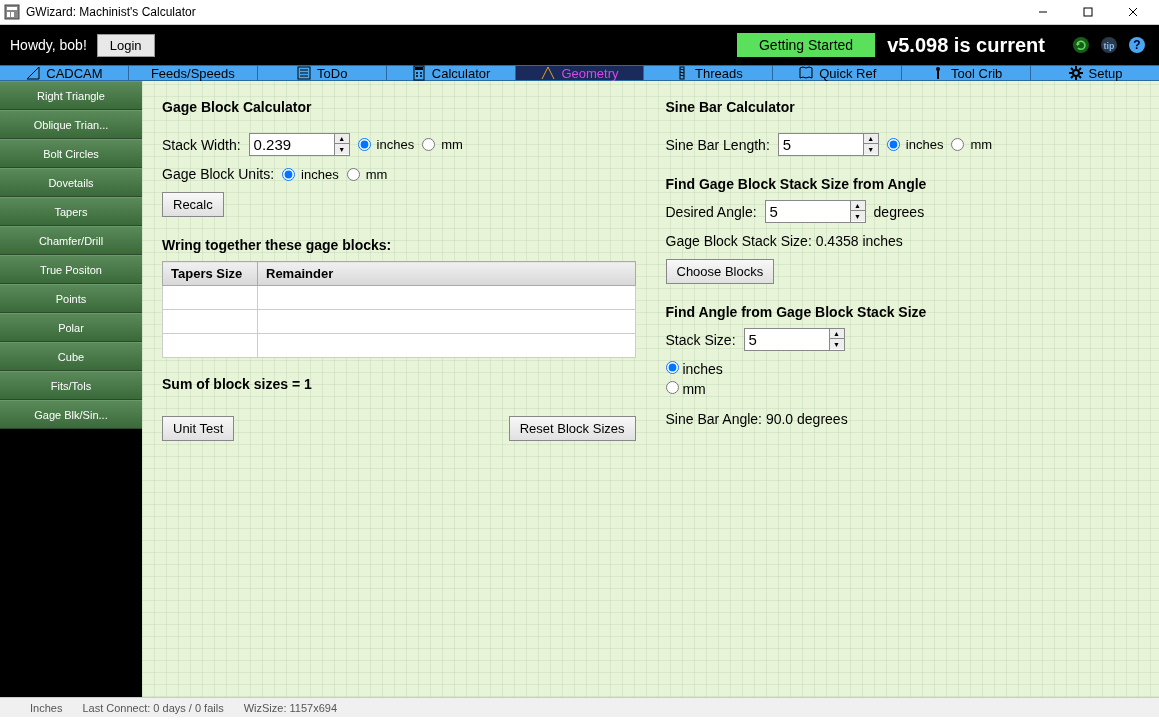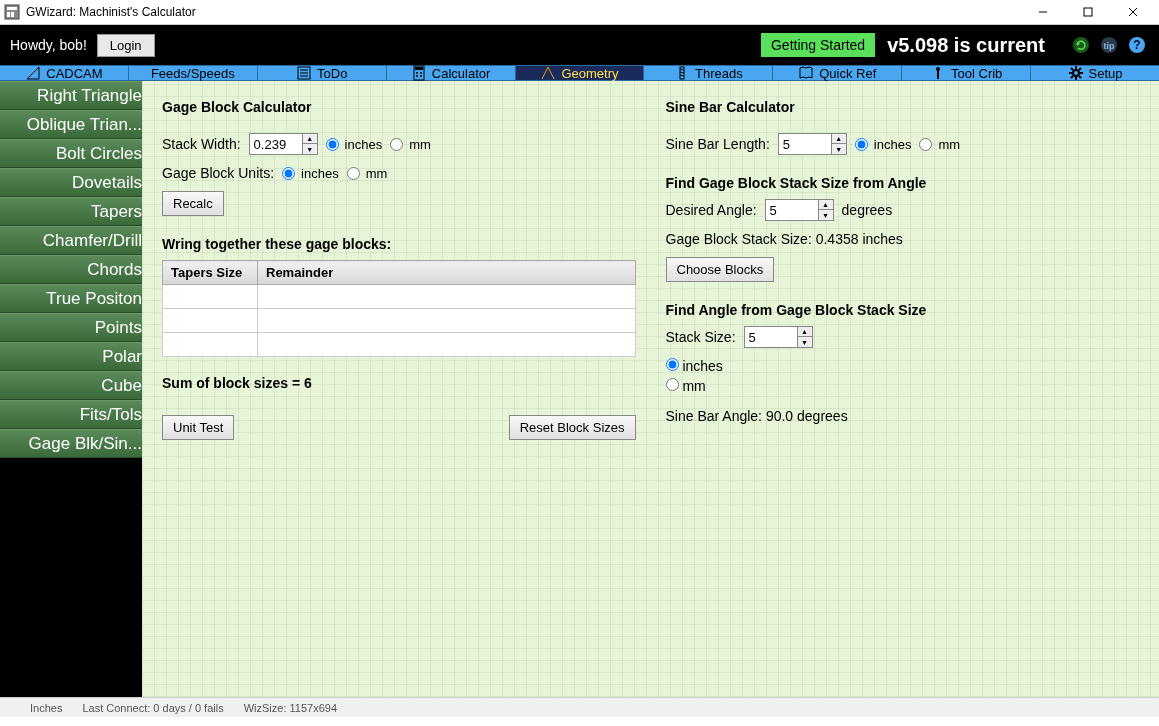--- a/index.html
+++ b/index.html
@@ -7,37 +7,37 @@
 .titlebar { height: 18px; background: #fff; display: flex; align-items: center; padding: 12px 4px; border-bottom: 1px solid #ccc; }
 .titlebar .app-icon { width: 16px; height: 16px; margin-right: 6px; display: flex; align-items: center; justify-content: center; }
 .titlebar .app-icon svg { width: 16px; height: 16px; }
 .titlebar .title-text { font-size: 12px; color: #000; }
 .titlebar .window-controls { margin-left: auto; display: flex; }
 .titlebar .wc { width: 45px; height: 30px; display: flex; align-items: center; justify-content: center; cursor: pointer; }
 .topbar { height: 40px; background: #000; display: flex; align-items: center; padding: 0 10px; color: #fff; }
 .topbar .greeting { font-size: 14px; margin-right: 10px; }
 .topbar .login-btn { background: #e8e8e8; color: #000; border: 1px solid #999; padding: 3px 12px; font-size: 13px; cursor: pointer; }
 .topbar .spacer { flex: 1; }
-.topbar .getting-started { background: #5ae05a; color: #000; padding: 4px 10px; font-size: 14px; margin-right: 12px; cursor: pointer; }
+.topbar .getting-started { background: #5ae05a; color: #000; padding: 4px 22px; font-size: 14px; margin-right: 12px; cursor: pointer; }
 .topbar .version { color: #fff; font-size: 20px; font-weight: bold; margin-right: 20px; }
 .topbar .top-icon { width: 24px; height: 24px; display: flex; align-items: center; justify-content: center; margin-left: 4px; cursor: pointer; }
 .navbar { height: 16px; background: #4aa6f0; display: flex; border-top: 1px solid #2a6aa0; border-bottom: 1px solid #2a6aa0; }
 .navbar .nav-item { flex: 1; display: flex; align-items: center; justify-content: center; border-right: 1px solid #2a6aa0; cursor: pointer; font-size: 13px; color: #000; gap: 5px; }
-.navbar .nav-item.active { background: #1a2a5a; color: #fde047; }
+.navbar .nav-item.active { background: #1a2a5a; color: #d946ef; }
 .navbar .nav-icon { width: 16px; height: 16px; display: flex; align-items: center; justify-content: center; }
 .main { display: flex; height: calc(726px - 30px - 32px - 28px - 20px); }
 .sidebar { width: 142px; background: #000; }
-.sidebar .side-item { height: 29px; background: linear-gradient(to bottom, #5a8a5a, #3a6a3a); color: #fff; display: flex; align-items: center; justify-content: flex-end; border-bottom: 1px solid #2a4a2a; border-top: 1px solid #6a9a6a; cursor: pointer; font-size: 17px; }
+.sidebar .side-item { height: 29px; background: linear-gradient(to bottom, #5a8a5a, #3a6a3a); color: #fff; display: flex; align-items: center; justify-content: center; border-bottom: 1px solid #2a4a2a; border-top: 1px solid #6a9a6a; cursor: pointer; font-size: 11px; }
 .content { flex: 1; background: #e8f4d8; background-image: repeating-linear-gradient(0deg, rgba(120,160,120,0.15) 0, rgba(120,160,120,0.15) 1px, transparent 1px, transparent 12px), repeating-linear-gradient(90deg, rgba(120,160,120,0.15) 0, rgba(120,160,120,0.15) 1px, transparent 1px, transparent 12px); padding: 18px 20px; display: flex; gap: 30px; }
 .col { flex: 1; }
 .section-title { font-weight: bold; font-size: 14px; margin-bottom: 18px; }
 .field-row { display: flex; align-items: center; gap: 8px; margin-bottom: 10px; }
 .field-label { font-size: 14px; }
 .spinner { display: inline-flex; border: 1px solid #888; background: #fff; }
-.spinner input { border: none; width: 52px; padding: 2px 4px; font-size: 13px; outline: none; }
+.spinner input { border: none; width: 84px; padding: 2px 4px; font-size: 15px; outline: none; }
 .spinner .arrows { display: flex; flex-direction: column; border-left: 1px solid #888; }
 .spinner .arrow { width: 14px; height: 10px; display: flex; align-items: center; justify-content: center; cursor: pointer; font-size: 7px; background: #eee; }
 .spinner .arrow:first-child { border-bottom: 1px solid #888; }
 .radio-grp { display: inline-flex; align-items: center; gap: 4px; }
 .radio-grp input { margin-right: 2px; }
 .btn { background: linear-gradient(to bottom, #f8f8f8, #e0e0e0); border: 1px solid #888; padding: 4px 10px; font-size: 13px; cursor: pointer; text-align: right; }
 .subhead { font-weight: bold; font-size: 14px; margin-top: 20px; margin-bottom: 8px; }
 table { border-collapse: collapse; width: 100%; background: #fff; }
 table th { background: linear-gradient(to bottom, #f0f0f0, #d8d8d8); border: 1px solid #aaa; padding: 4px 8px; text-align: left; font-size: 13px; font-weight: bold; }
 table td { border: 1px solid #ccc; height: 24px; padding: 2px 8px; }
@@ -213,23 +213,20 @@
     <div class="side-item">
         <span>Dovetails</span>
       </div>
     <div class="side-item">
         <span>Tapers</span>
       </div>
     <div class="side-item">
         <span>Chamfer/Drill</span>
       </div>
     <div class="side-item">
-        <span>Chords</span>
-      </div>
-    <div class="side-item">
         <span>True Positon</span>
       </div>
     <div class="side-item">
         <span>Points</span>
       </div>
     <div class="side-item">
         <span>Polar</span>
       </div>
     <div class="side-item">
         <span>Cube</span>
@@ -293,21 +290,21 @@
           <tr>
               <td></td>
               <td></td>
             </tr>
           <tr>
               <td></td>
               <td></td>
             </tr>
         </tbody>
       </table>
-      <div class="sum-row">Sum of block sizes = 6</div>
+      <div class="sum-row">Sum of block sizes = 1</div>
       <div class="btn-row">
         <button class="btn">Unit Test</button>
         <button class="btn">Reset Block Sizes</button>
       </div>
     </div>
 
     <div class="col">
       <div class="section-title">Sine Bar Calculator</div>
       <div class="field-row">
         <span class="field-label">Sine Bar Length:</span>

